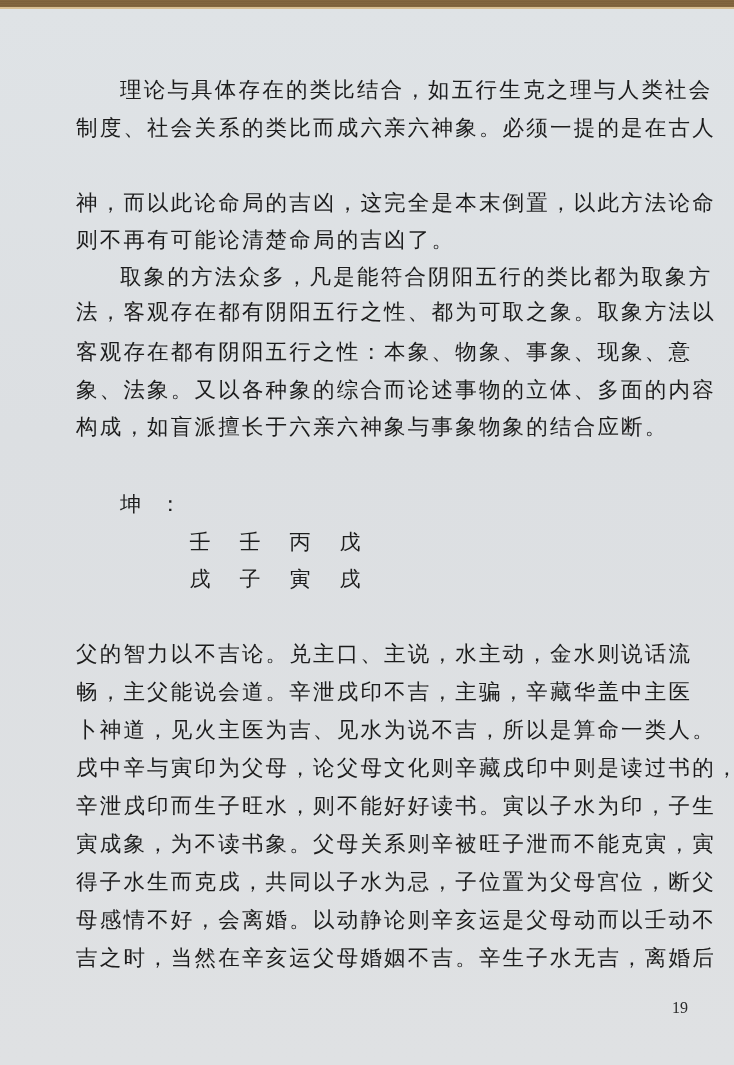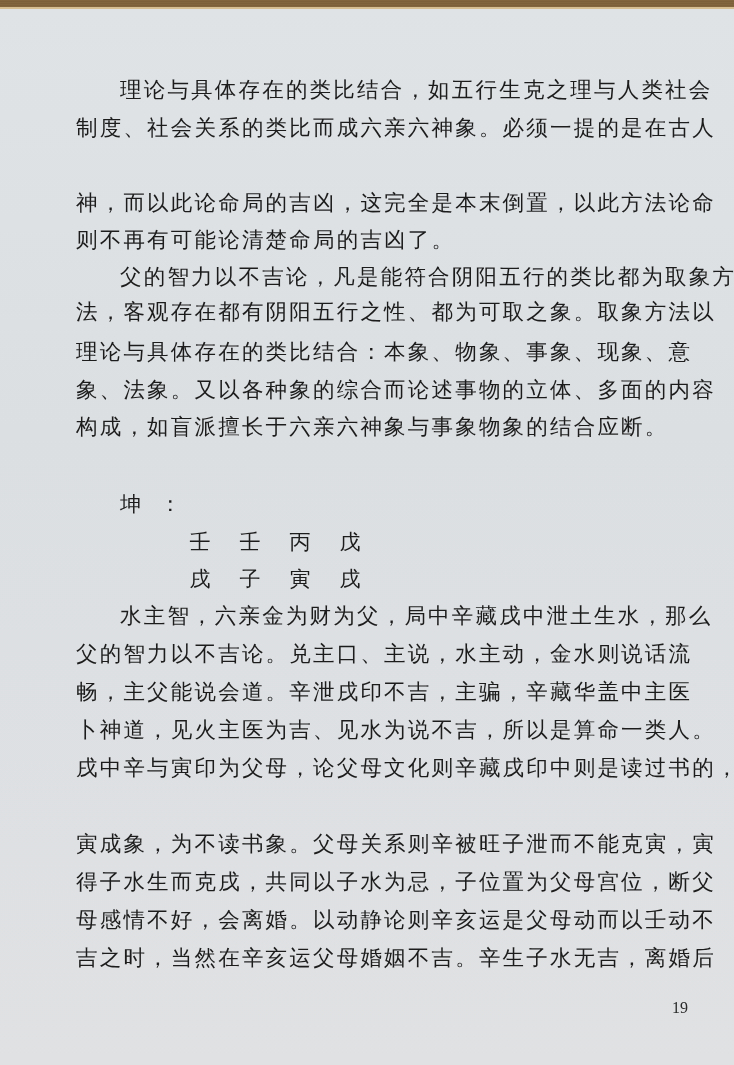--- a/index.html
+++ b/index.html
@@ -44,44 +44,44 @@
 <div class="top-band"></div>
 <div class="top-band-edge"></div>
 
 <div class="page">
 
   <div class="line indent" style="top:68px">理论与具体存在的类比结合，如五行生克之理与人类社会</div>
   <div class="line" style="top:106px">制度、社会关系的类比而成六亲六神象。必须一提的是在古人</div>
   <div class="line" style="top:181px">神，而以此论命局的吉凶，这完全是本末倒置，以此方法论命</div>
   <div class="line" style="top:218px">则不再有可能论清楚命局的吉凶了。</div>
 
-  <div class="line indent" style="top:255px">父的智力以不吉论，凡是能符合阴阳五行的类比都为取象方</div>
+  <div class="line indent" style="top:255px">取象的方法众多，凡是能符合阴阳五行的类比都为取象方</div>
   <div class="line" style="top:290px">法，客观存在都有阴阳五行之性、都为可取之象。取象方法以</div>
-  <div class="line" style="top:330px">理论与具体存在的类比结合：本象、物象、事象、现象、意</div>
+  <div class="line" style="top:330px">客观存在都有阴阳五行之性：本象、物象、事象、现象、意</div>
   <div class="line" style="top:368px">象、法象。又以各种象的综合而论述事物的立体、多面的内容</div>
   <div class="line" style="top:405px">构成，如盲派擅长于六亲六神象与事象物象的结合应断。</div>
 
   <div class="label" style="top:481px">坤 ：</div>
   <div class="chart-row" style="top:519px">
     <span>壬</span>
     <span>壬</span>
     <span>丙</span>
     <span>戊</span>
   </div>
   <div class="chart-row" style="top:556px">
     <span>戌</span>
     <span>子</span>
     <span>寅</span>
     <span>戌</span>
   </div>
 
-  <div class="line indent" style="top:594px">水主智，六亲金为财为父，局中辛藏戌中泄土生水，那么</div>
   <div class="line" style="top:632px">父的智力以不吉论。兑主口、主说，水主动，金水则说话流</div>
   <div class="line" style="top:670px">畅，主父能说会道。辛泄戌印不吉，主骗，辛藏华盖中主医</div>
   <div class="line" style="top:708px">卜神道，见火主医为吉、见水为说不吉，所以是算命一类人。</div>
   <div class="line" style="top:746px">戌中辛与寅印为父母，论父母文化则辛藏戌印中则是读过书的，</div>
+  <div class="line" style="top:784px">辛泄戌印而生子旺水，则不能好好读书。寅以子水为印，子生</div>
   <div class="line" style="top:822px">寅成象，为不读书象。父母关系则辛被旺子泄而不能克寅，寅</div>
   <div class="line" style="top:860px">得子水生而克戌，共同以子水为忌，子位置为父母宫位，断父</div>
   <div class="line" style="top:898px">母感情不好，会离婚。以动静论则辛亥运是父母动而以壬动不</div>
   <div class="line" style="top:936px">吉之时，当然在辛亥运父母婚姻不吉。辛生子水无吉，离婚后</div>
 
   <div class="page-number">19</div>
 </div>
 
 </body></html>

